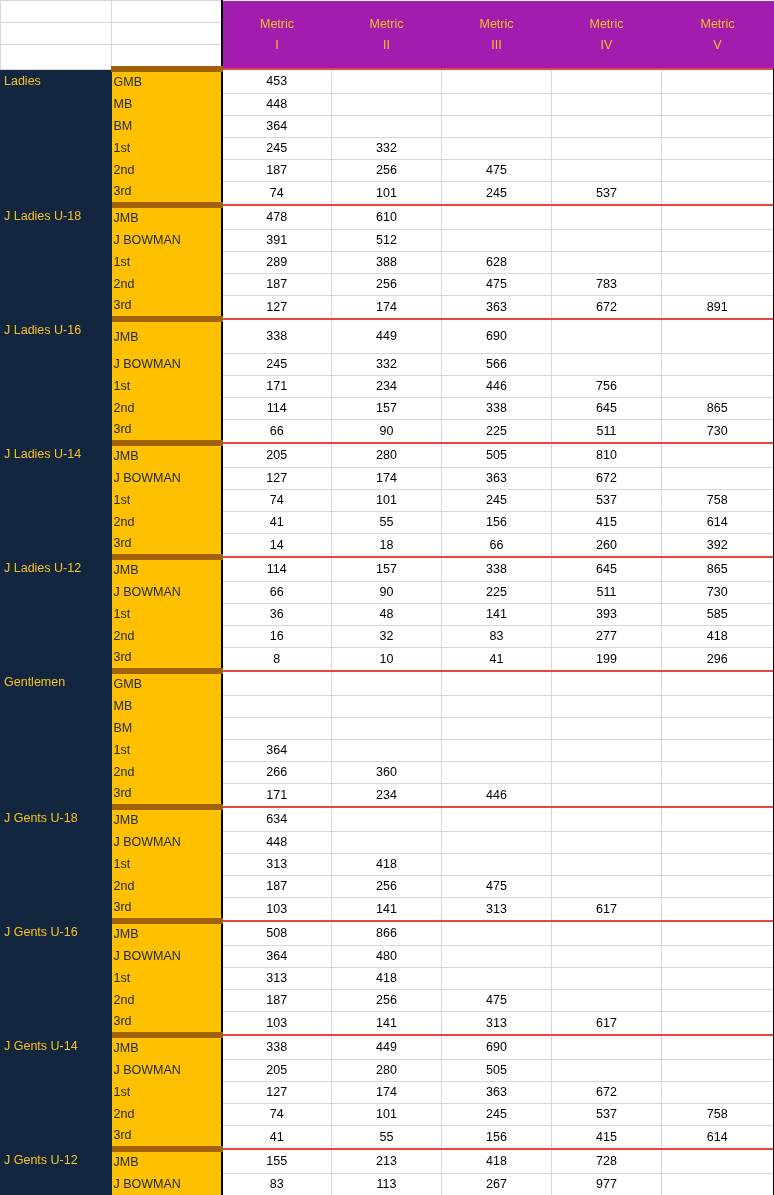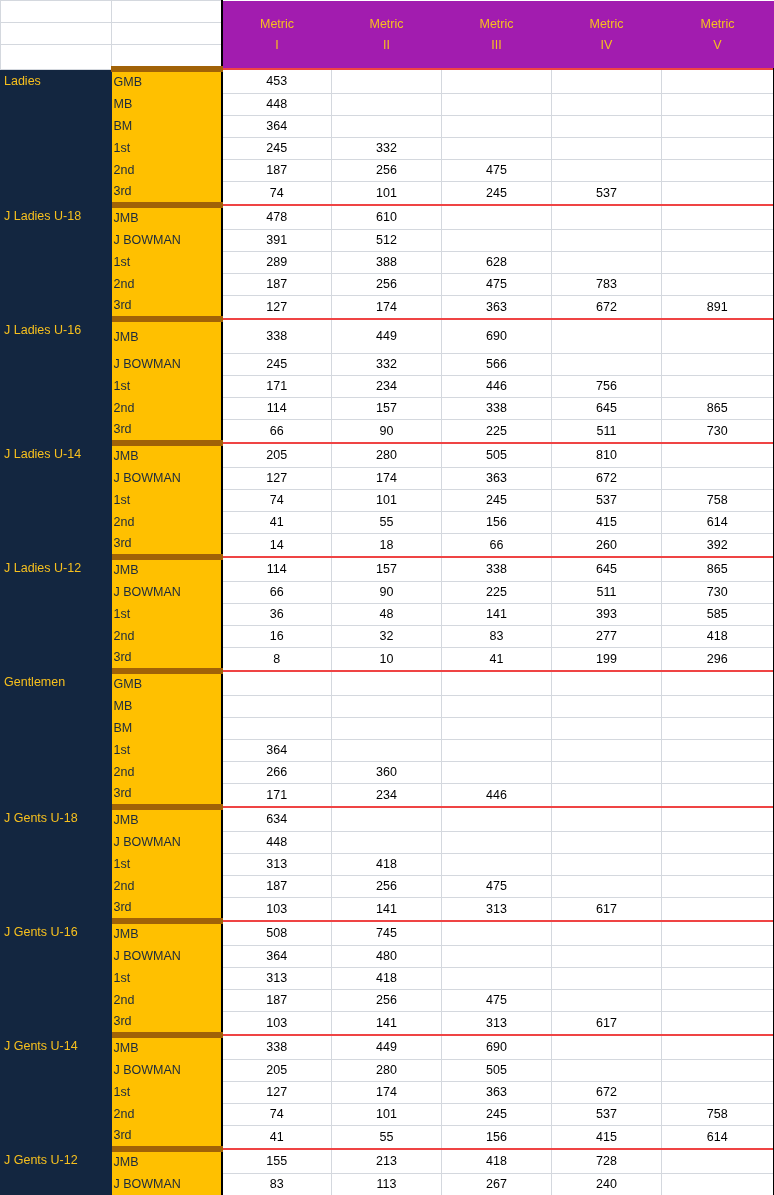--- a/index.html
+++ b/index.html
@@ -373,21 +373,21 @@
         <td class="num c1">103</td>
         <td class="num">141</td>
         <td class="num">313</td>
         <td class="num">617</td>
         <td class="num lastcol"></td>
       </tr>
       <tr class="gstart" style="height: 20px;">
         <td class="group" rowspan="5">J Gents U-16</td>
         <td class="sub first">JMB</td>
         <td class="num c1">508</td>
-        <td class="num">745</td>
+        <td class="num">866</td>
         <td class="num"></td>
         <td class="num"></td>
         <td class="num lastcol"></td>
       </tr>
       <tr style="height: 20px;">
         <td class="sub">J BOWMAN</td>
         <td class="num c1">364</td>
         <td class="num">480</td>
         <td class="num"></td>
         <td class="num"></td>
@@ -465,21 +465,21 @@
         <td class="num">213</td>
         <td class="num">418</td>
         <td class="num">728</td>
         <td class="num lastcol"></td>
       </tr>
       <tr style="height: 20px;">
         <td class="sub">J BOWMAN</td>
         <td class="num c1">83</td>
         <td class="num">113</td>
         <td class="num">267</td>
-        <td class="num">240</td>
+        <td class="num">977</td>
         <td class="num lastcol"></td>
       </tr>
       <tr style="height: 20px;">
         <td class="sub">1st</td>
         <td class="num c1">41</td>
         <td class="num">55</td>
         <td class="num">156</td>
         <td class="num">415</td>
         <td class="num lastcol">614</td>
       </tr>

